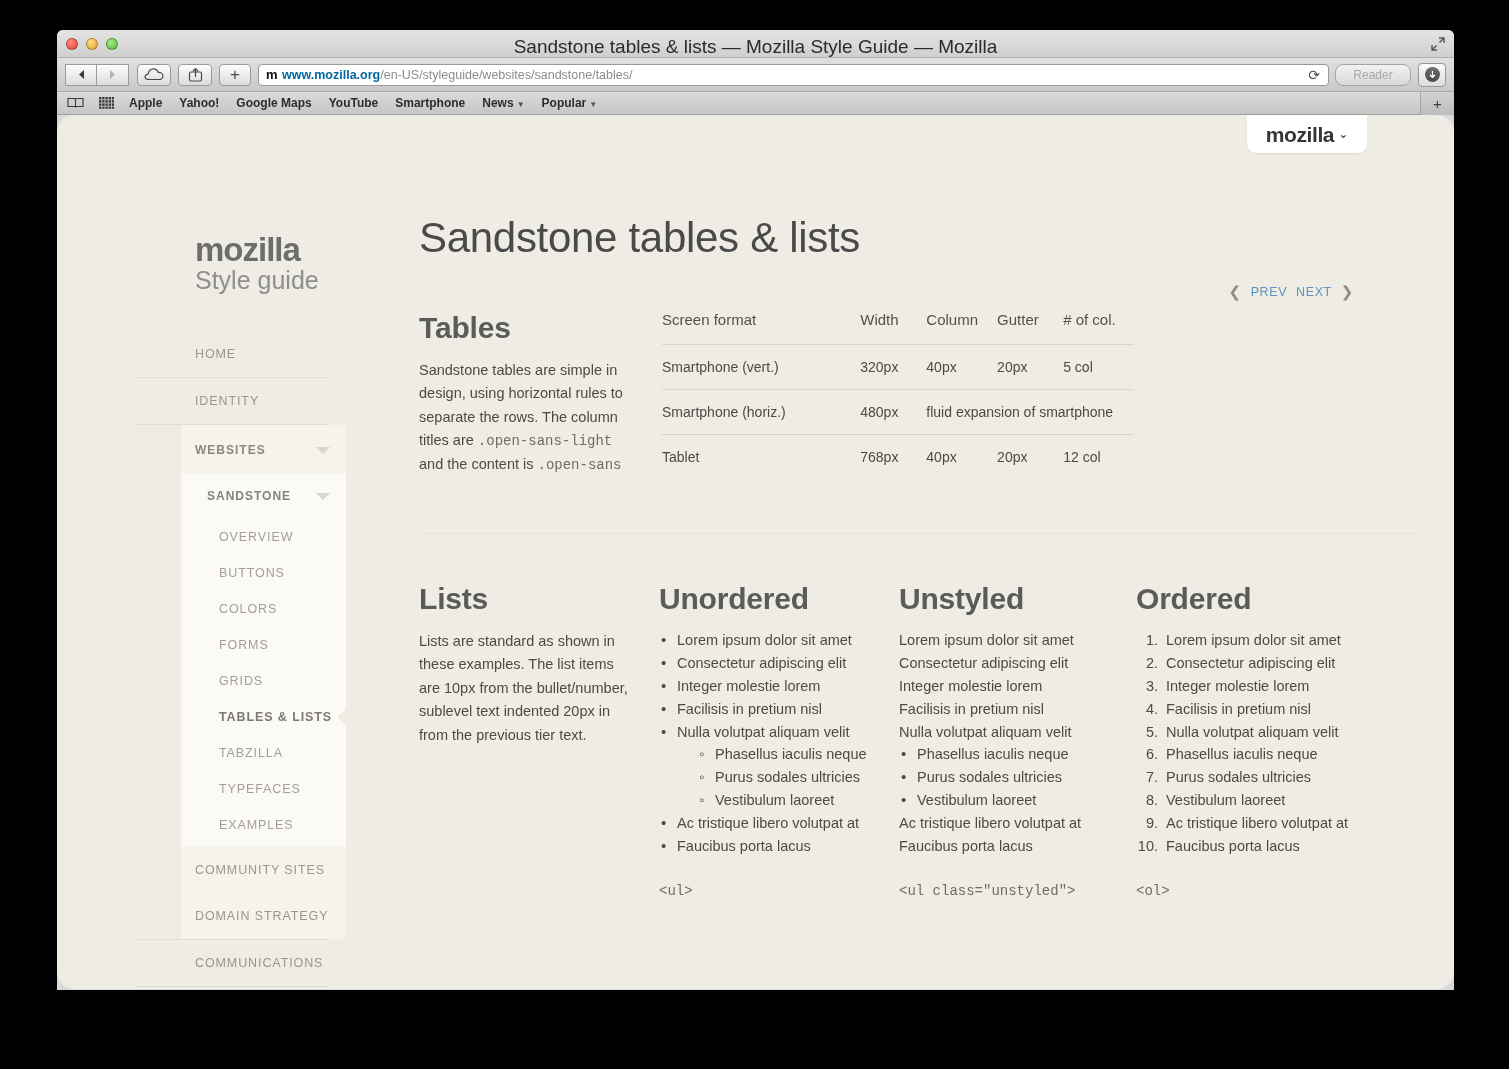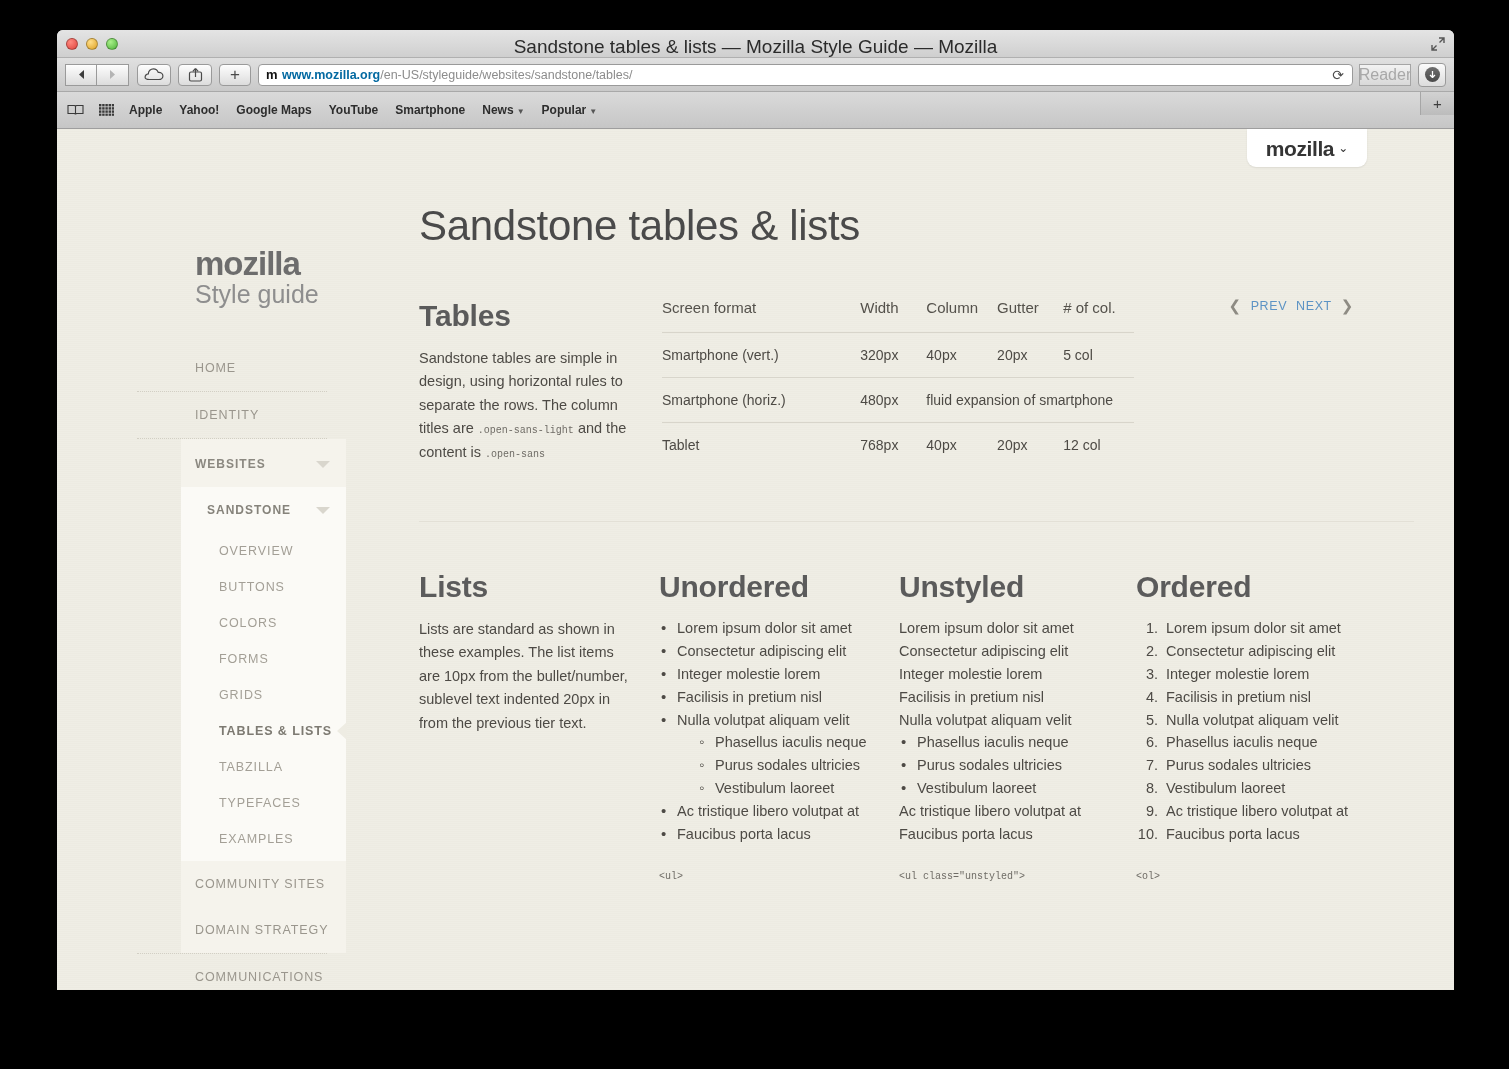--- a/index.html
+++ b/index.html
@@ -91,43 +91,43 @@
     flex: 1;
     font-size: 12.5px; color: #8c8c8c;
     white-space: nowrap; overflow: hidden;
   }
   #url-text b { color: #0369a1; font-weight: bold; }
   #btn-reload {
     width: 20px; text-align: center;
     font-size: 14px; color: #4d4d4d;
   }
   #btn-reader {
-    width: 52px; height: 22px; margin-left: 6px;
+    width: 76px; height: 22px; margin-left: 6px;
     background: linear-gradient(#f2f2f2, #d9d9d9);
-    border: 1px solid #a5a5a5; border-radius: 0;
+    border: 1px solid #a5a5a5; border-radius: 8px;
     display: flex; align-items: center; justify-content: center;
-    font-size: 16px; color: #a8a8a8;
+    font-size: 12px; color: #a8a8a8;
   }
   #btn-download {
     width: 28px; height: 24px; margin-left: 7px;
     background: linear-gradient(#fbfbfb, #dcdcdc);
     border: 1px solid #9a9a9a; border-radius: 4px;
     display: flex; align-items: center; justify-content: center;
   }
   #dl-circle {
     width: 15px; height: 15px; border-radius: 50%;
     background: linear-gradient(#6e6e6e, #4a4a4a);
     display: flex; align-items: center; justify-content: center;
     color: #fff; font-size: 10px; line-height: 1;
   }
 
   
   #bookmarkbar {
     position: relative;
-    height: 37px;
+    height: 23px;
     background: linear-gradient(#dadada, #c6c6c6);
     border-bottom: 1px solid #9e9e9e;
     display: flex; align-items: center;
     padding-left: 10px;
     font-size: 12px; color: #2d2d2d;
   }
   .bm-item { margin-right: 17px; white-space: nowrap; font-weight: bold; }
   #bm-book, #bm-grid { margin-right: 15px; display:flex; align-items:center; color:#3a3a3a;}
   .caret-tiny { font-size: 8px; margin-left: 3px; color:#555; }
   #newtab-btn {
@@ -138,20 +138,21 @@
     display: flex; align-items: center; justify-content: center;
     font-size: 15px; color: #3d3d3d;
   }
 
   
   #page {
     position: relative;
     height: 874px;
     background: #eeece3;
     overflow: hidden;
+    border-radius: 17px;
   }
   #page::before {
     
     content:"";
     position:absolute; inset:0;
     background:
       repeating-linear-gradient(0deg, rgba(255,255,255,.16) 0 1px, rgba(0,0,0,.012) 1px 2px);
     opacity:.5; pointer-events:none;
   }
 
@@ -245,21 +246,21 @@
   .panel-foot-item {
     font-size: 12.5px; letter-spacing: .9px;
     color: #9a968d;
     padding: 16px 0 16px 14px;
   }
 
   
   #main {
     position: absolute;
     left: 362px; top: 0; right: 40px;
-    padding-top: 76px;
+    padding-top: 102px;
   }
   #page-title {
     font-size: 42px; font-weight: 300; color: #4a4a4a;
     letter-spacing: -.3px;
     line-height: 1;
   }
   #prevnext {
     position: absolute; right: 60px; top: 168px;
     display: flex; align-items: center; gap: 9px;
     font-size: 12.5px; letter-spacing: .6px;
@@ -270,21 +271,21 @@
   h2.sec {
     font-size: 30px; font-weight: 700; color: #5b5b5b;
     letter-spacing: -.2px;
     margin-bottom: 14px;
   }
   p.body {
     font-size: 14.5px; line-height: 1.62; color: #4d4a45;
   }
   code, .mono {
     font-family: "Liberation Mono", monospace;
-    font-size: 10px; color: #6f6c66;
+    font-size: 14px; color: #6f6c66;
   }
 
   
   #sec-tables {
     position: relative;
     display: flex;
     align-items: flex-start;
     padding-top: 52px;
   }
   #tables-intro { width: 215px; flex: 0 0 215px; }

